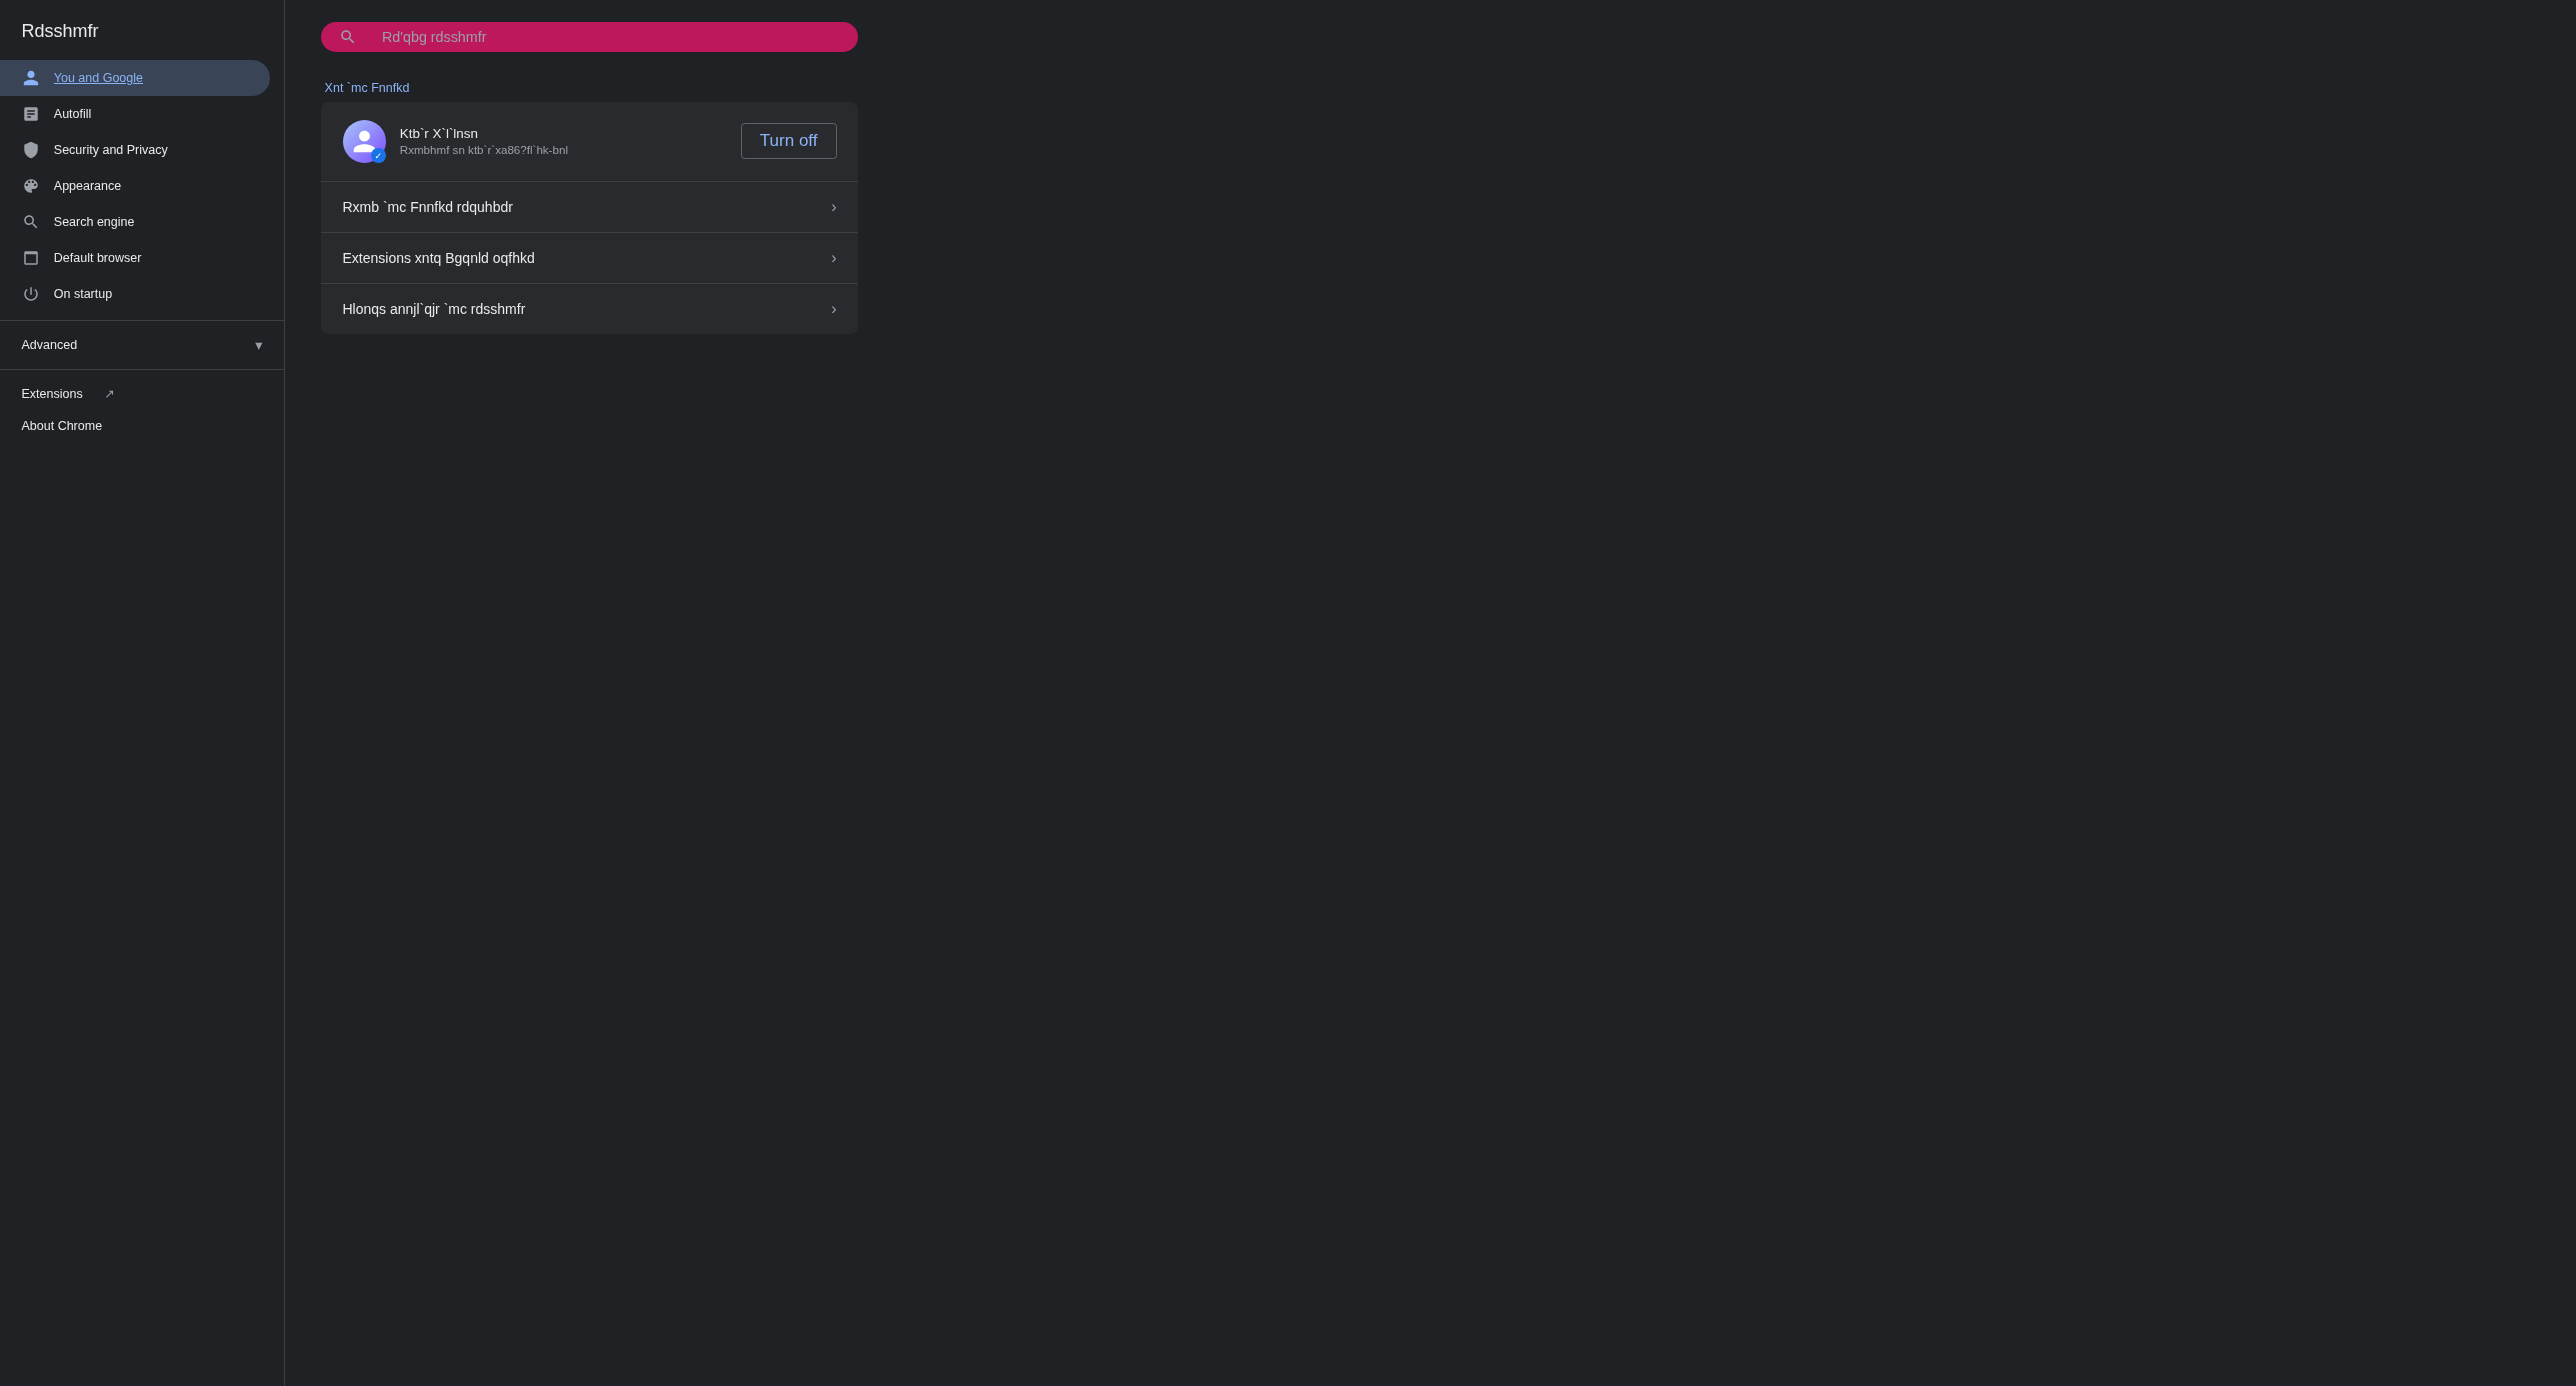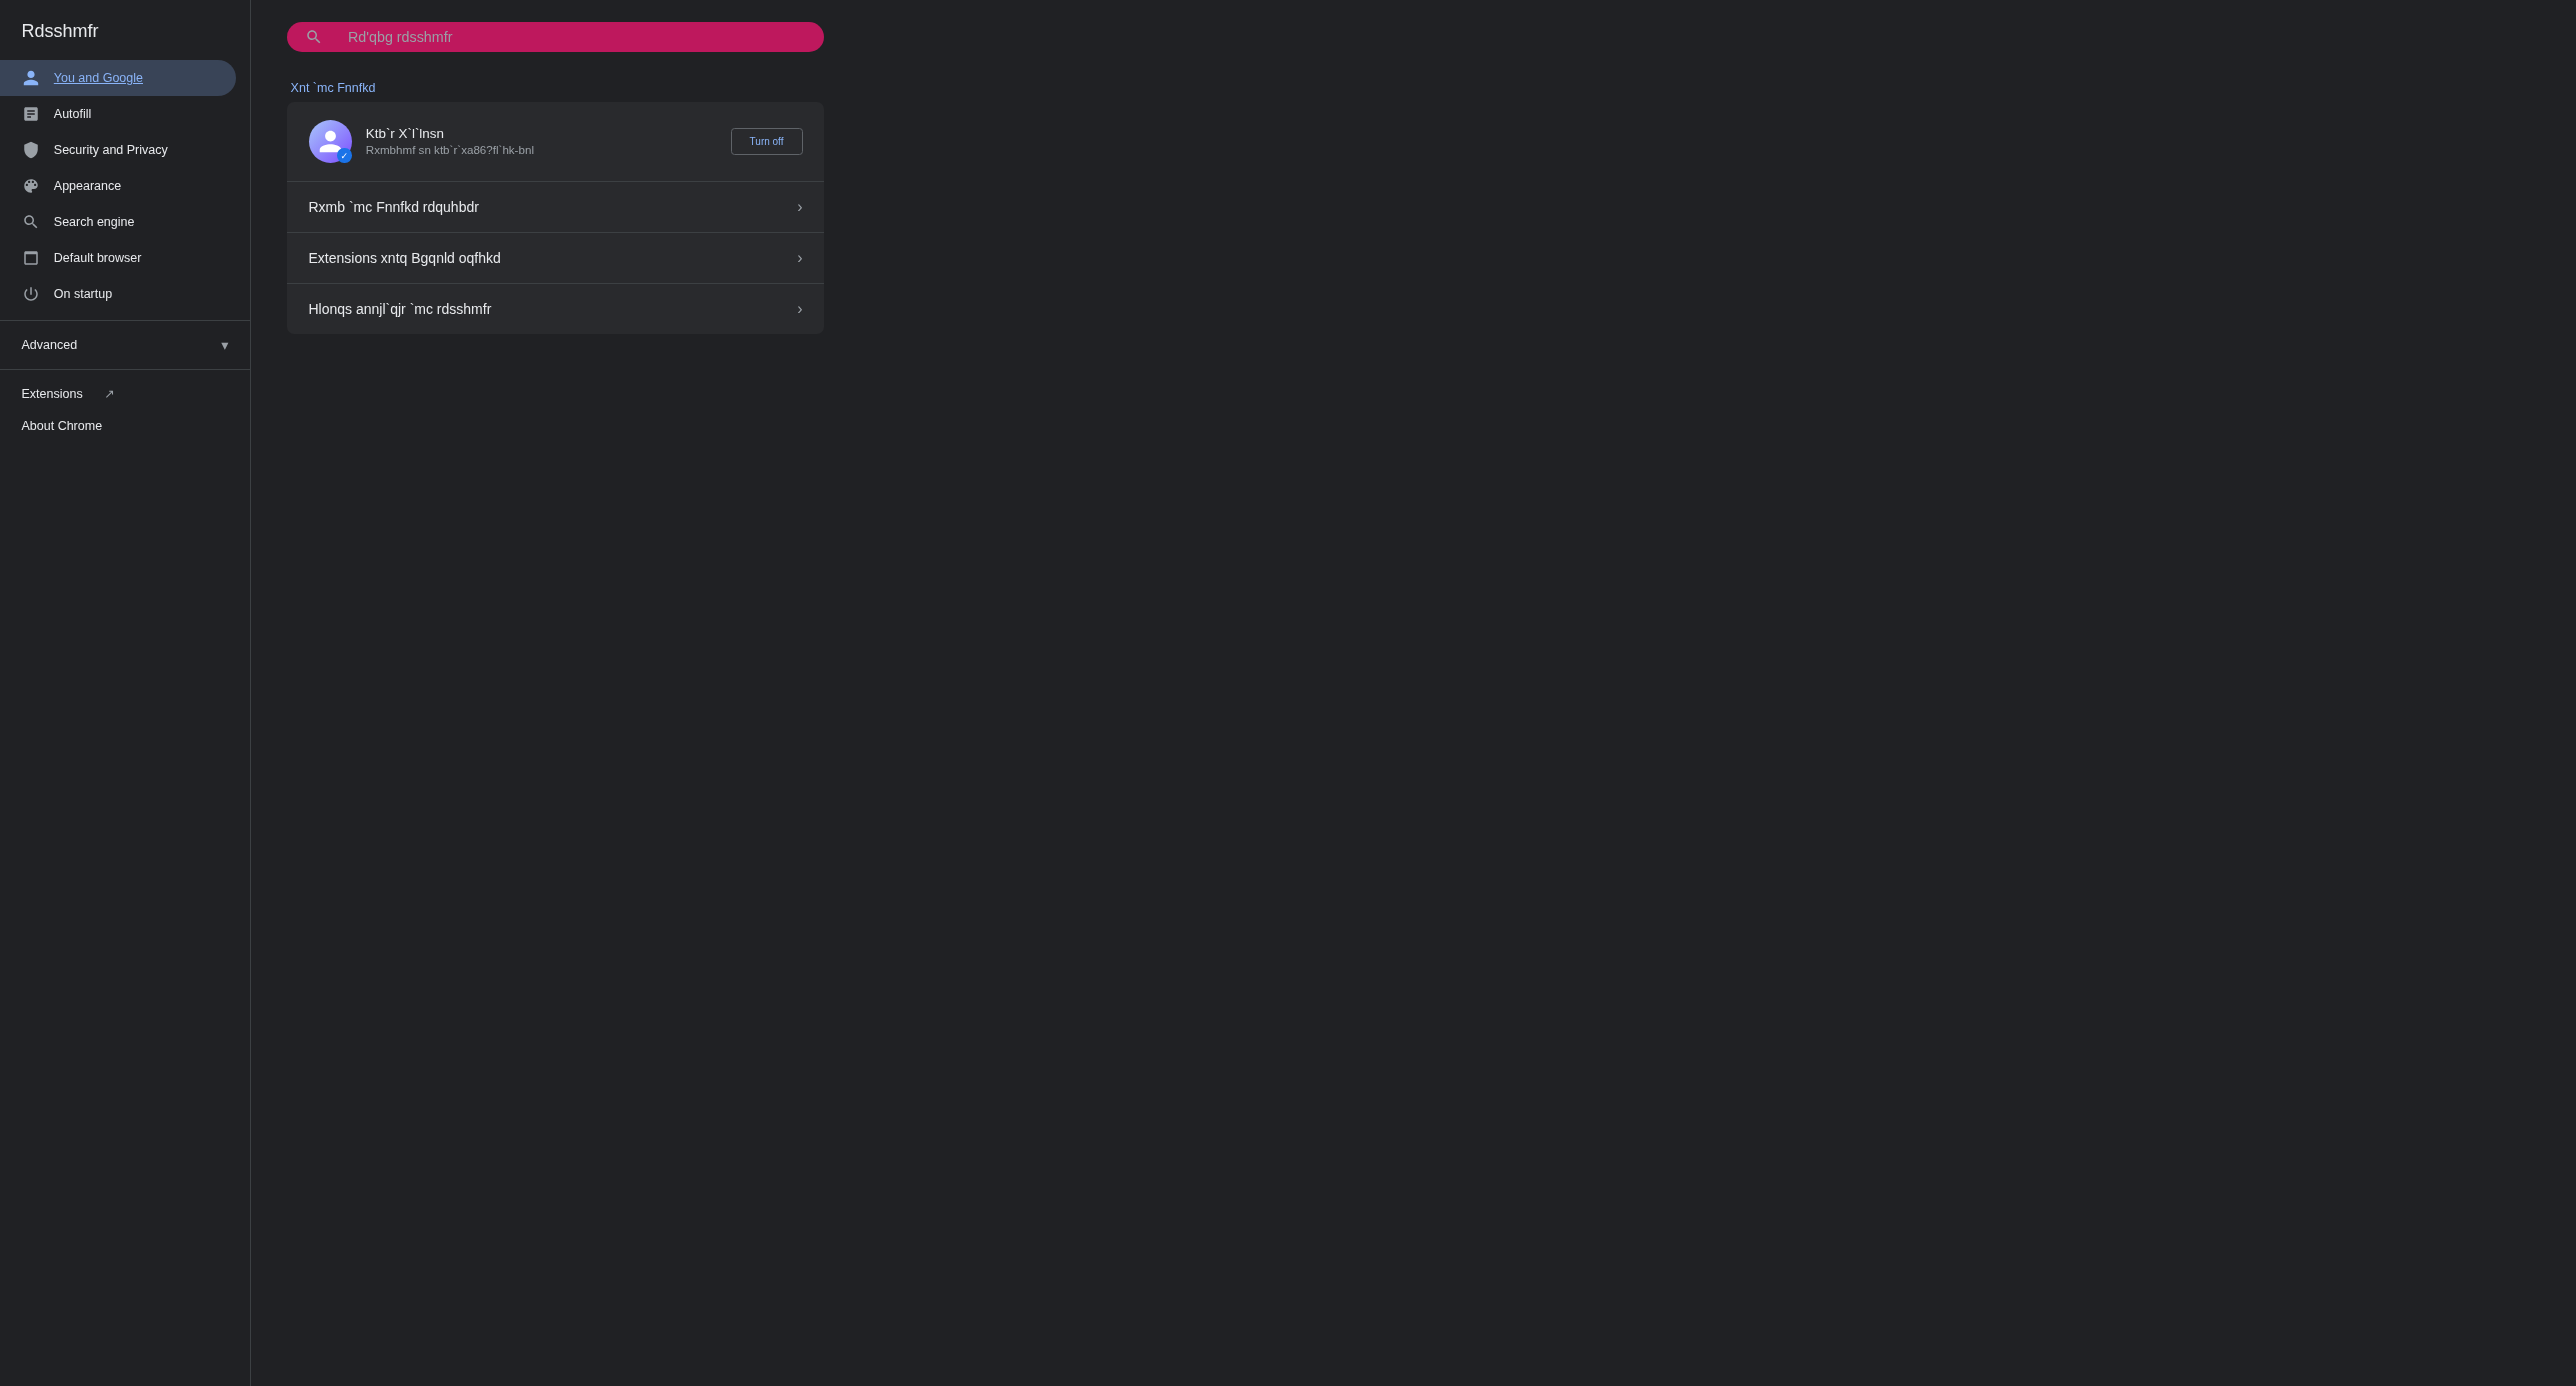--- a/index.html
+++ b/index.html
@@ -8,21 +8,21 @@
       color: #e8eaed;
       font-family: 'Segoe UI', Arial, sans-serif;
       font-size: 12.5px;
       display: flex;
       height: 100vh;
       overflow: hidden;
     }
 
     
     .sidebar {
-      width: 251px;
+      width: 285px;
       background-color: #202124;
       display: flex;
       flex-direction: column;
       padding: 14.3px 0;
       flex-shrink: 0;
       border-right: 0.9px solid #3c4043;
     }
 
     .sidebar-title {
       font-size: 18px;
@@ -219,21 +219,21 @@
       margin-top: 1.8px;
     }
 
     .turn-off-btn {
       background: transparent;
       border: 0.9px solid #5f6368;
       color: #8ab4f8;
       padding: 7.2px 18px;
       border-radius: 3.6px;
       cursor: pointer;
-      font-size: 10px;
+      font-size: 17px;
       white-space: nowrap;
     }
 
     
     .menu-row {
       display: flex;
       align-items: center;
       padding: 16px 21.5px;
       border-bottom: 0.9px solid #3c4043;
       cursor: pointer;

